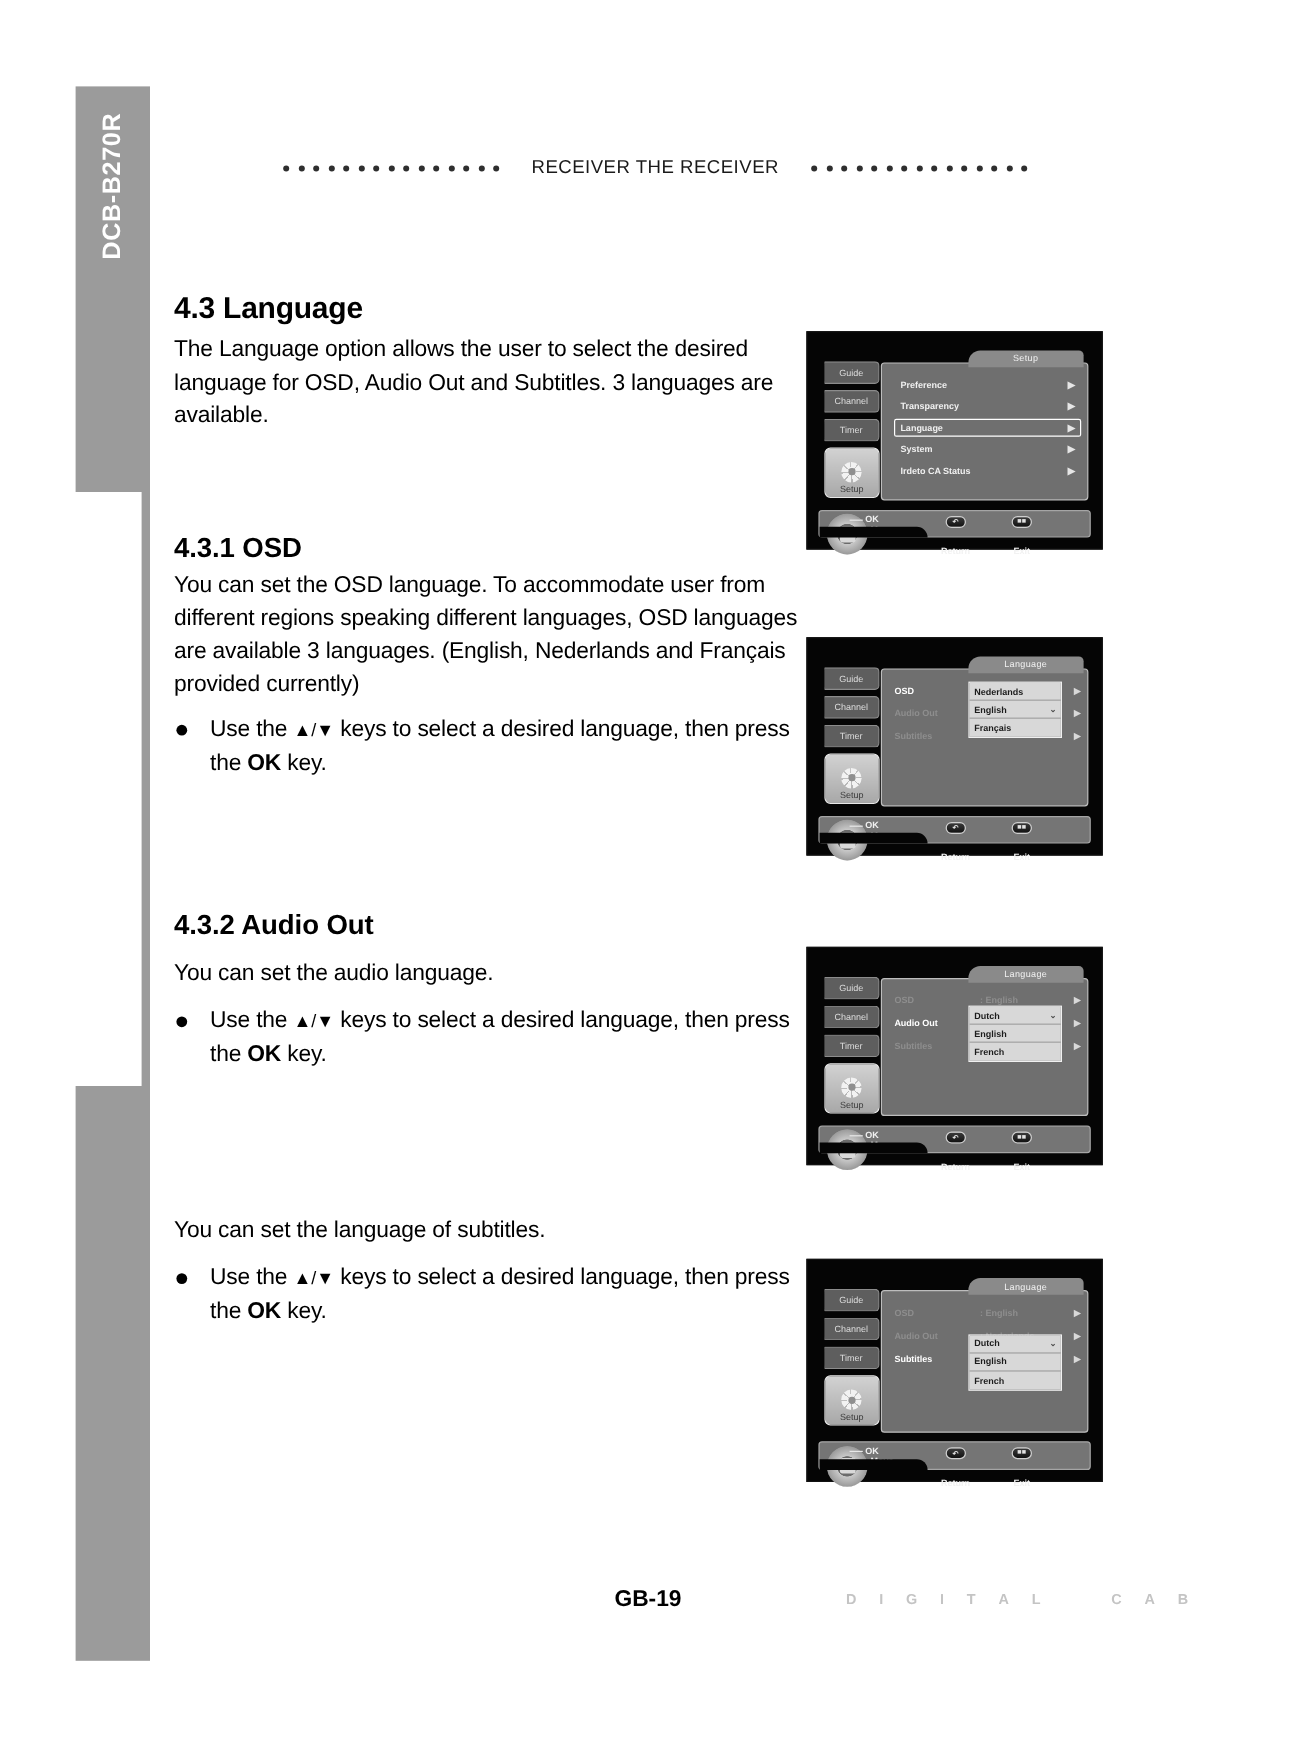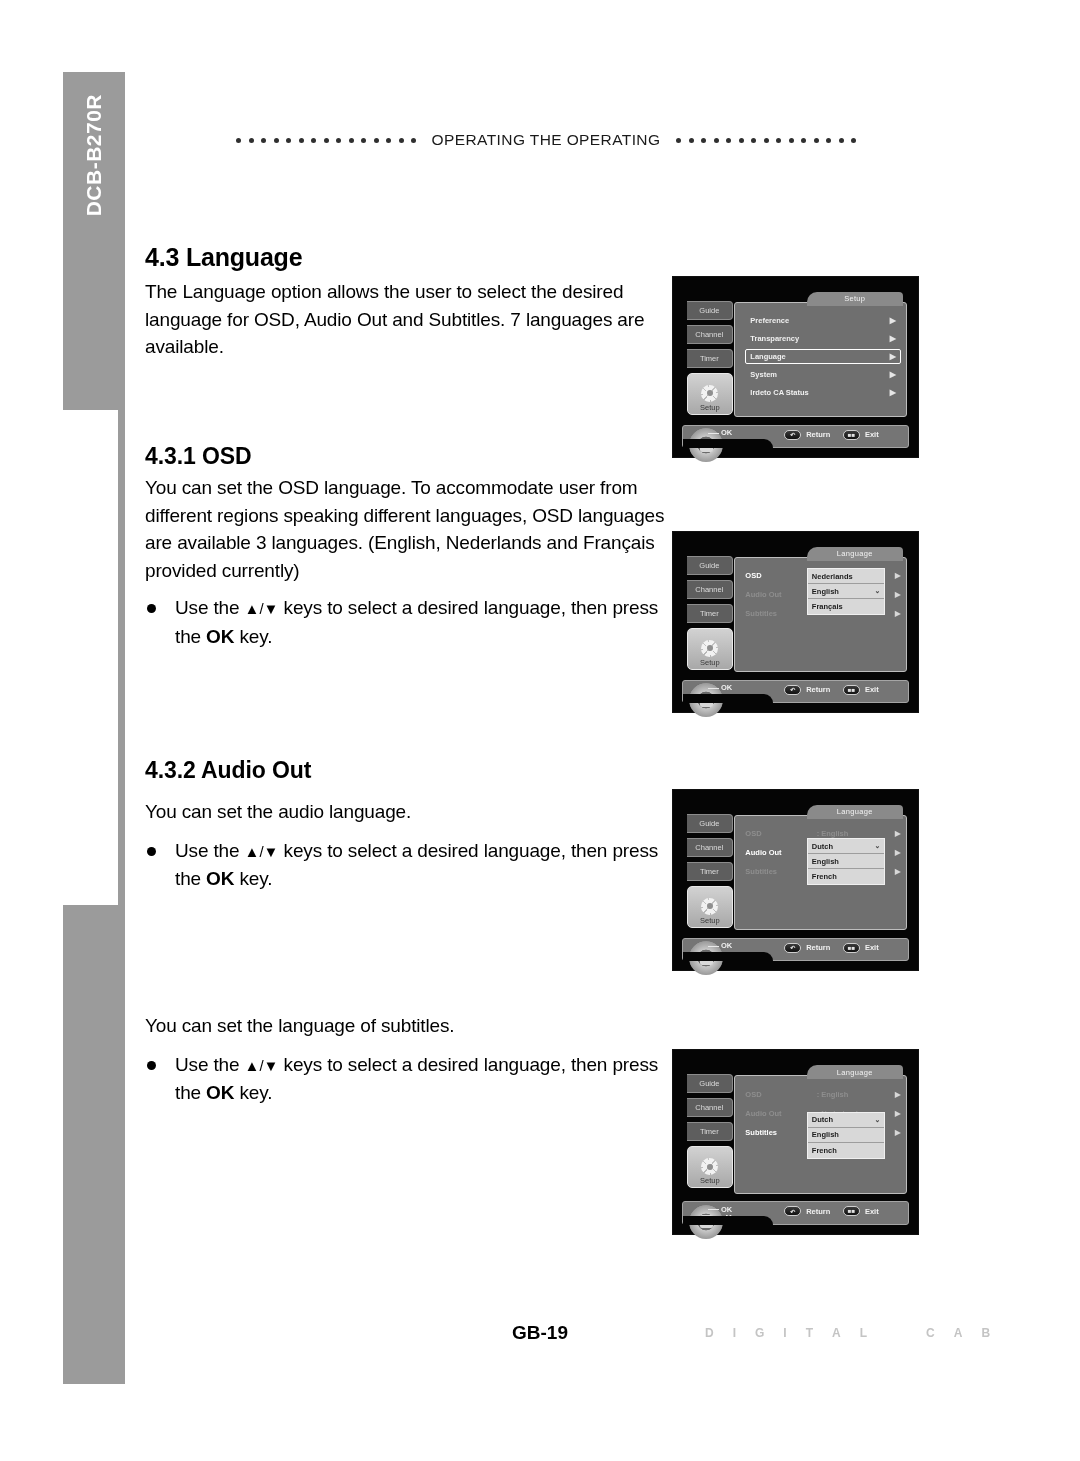--- a/index.html
+++ b/index.html
@@ -373,24 +373,25 @@
     top: 50%;
     width: 11px;
     height: 1px;
     background: #e8e8e8;
   }
   .f-btn {
     position: absolute;
     top: 20%;
     display: flex;
     align-items: center;
-    gap: 5px;
+    gap: 15px;
     color: #f2f2f2;
     font-size: 7.5px;
     font-weight: bold;
+    flex-direction: column;
   }
   .f-btn .pill {
     width: 17px;
     height: 10px;
     border-radius: 5px;
     background: linear-gradient(#3a3a3a, #111);
     border: 1px solid #cfcfcf;
     color: #e2e2e2;
     font-size: 6px;
     display: flex;
@@ -444,21 +445,21 @@
       <i></i>
       <i></i>
       <i></i>
       <i></i>
       <i></i>
       <i></i>
       <i></i>
       <i></i>
       <i></i>
     </div>
-  <div class="runhead-text">OPERATING THE OPERATING</div>
+  <div class="runhead-text">RECEIVER THE RECEIVER</div>
   <div class="dots">
       <i></i>
       <i></i>
       <i></i>
       <i></i>
       <i></i>
       <i></i>
       <i></i>
       <i></i>
       <i></i>
@@ -466,21 +467,21 @@
       <i></i>
       <i></i>
       <i></i>
       <i></i>
       <i></i>
     </div>
 </div>
 
 <div class="col" style="top:243px;">
   <h2 class="sec">4.3 Language</h2>
-  <p class="body">The Language option allows the user to select the desired language for OSD, Audio Out and Subtitles. 7 languages are available.</p>
+  <p class="body">The Language option allows the user to select the desired language for OSD, Audio Out and Subtitles. 3 languages are available.</p>
 </div>
 
 <div class="col" style="top:443px;">
   <h3 class="sub">4.3.1 OSD</h3>
   <p class="body" style="margin-top:4px;">You can set the OSD language. To accommodate user from different regions speaking different languages, OSD languages are available 3 languages. (English, Nederlands and Français provided currently)</p>
   <div class="bullet" style="margin-top:10px;">
     <span class="dot"></span>
     <span>Use the </span><span class="arrows">▲/▼</span><span> keys to select a desired language, then press the </span><b>OK</b><span> key.</span>
   </div>
 </div>

